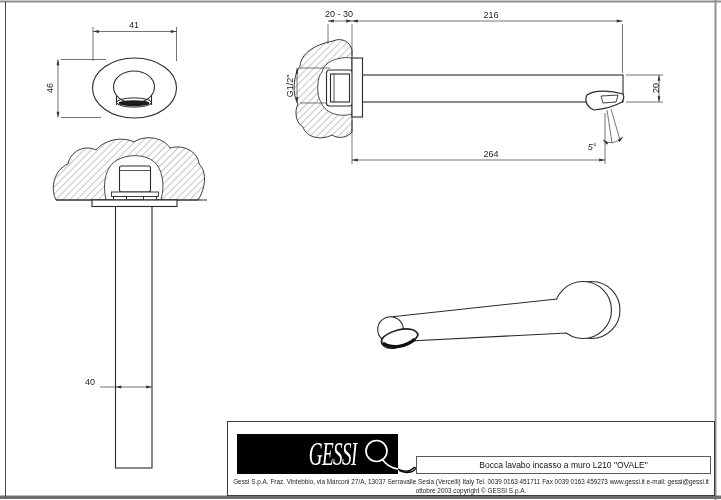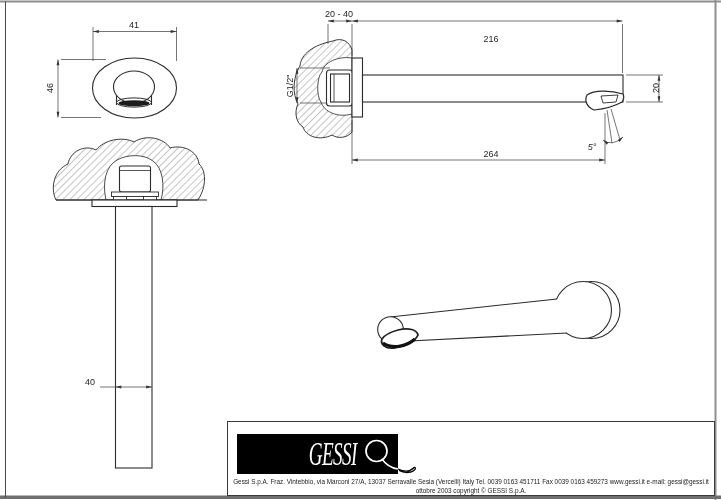--- a/index.html
+++ b/index.html
@@ -146,35 +146,38 @@
       <line x1="390" y1="342" x2="567" y2="333"></line>
       <circle cx="390.5" cy="329.5" r="12.8" fill="#ffffff"></circle>
       <path d="M398,330 C409,327 417,330 418,335 C415,342 404,347 394,348
                C385,349 380,344 382,339 C385,334 391,332 398,330 Z" fill="#ffffff" stroke="#222" stroke-width="1.8"></path>
       <path d="M383,343 C392,349 406,347 415,339" stroke="#111" stroke-width="3.2"></path>
     </g>
   </svg>
 
   <span class="dim" style="left:134px;top:25px;">41</span>
   <span class="dim rot" style="left:50px;top:88px;">46</span>
-  <span class="dim" style="left:339px;top:14px;">20 - 40</span>
-  <span class="dim" style="left:491px;top:15px;margin-top:24px;">216</span>
+  <span class="dim" style="left:339px;top:14px;">20 - 30</span>
+  <span class="dim" style="left:491px;top:15px;">216</span>
   <span class="dim rot" style="left:290px;top:86px;">G1/2"</span>
   <span class="dim rot" style="left:656px;top:88px;">20</span>
   <span class="dim" style="left:491px;top:154px;">264</span>
   <span class="dim it" style="left:592px;top:147px;">5°</span>
   <span class="dim" style="left:90px;top:382px;">40</span>
 
   <div class="titleblock">
     <div class="logo-bar">
       <span class="logo-text">GESSI</span>
     </div>
     <svg class="logo-q" viewBox="0 0 62 44">
       <rect x="0" y="0" width="40" height="40" fill="#000"></rect>
       <circle cx="18.5" cy="17" r="10.5" fill="none" stroke="#fff" stroke-width="1.7"></circle>
       <path d="M24,25 C28,31 33,34 40,35" fill="none" stroke="#fff" stroke-width="1.5"></path>
       <path d="M40,35 C46,38 52,37.5 55.5,34 C56.6,32.6 58,33.8 57,35.4 C54.5,38.8 47,39.8 41,36.5" fill="none" stroke="#000" stroke-width="1.3"></path>
     </svg>
+    <div class="tb-box2">
+      <span>Bocca lavabo incasso a muro L210 "OVALE"</span>
+    </div>
     <div class="tb-address">Gessi S.p.A. Fraz. Vintebbio, via Marconi 27/A, 13037 Serravalle Sesia (Vercelli) Italy Tel. 0039 0163 451711 Fax 0039 0163 459273 www.gessi.it e-mail: gessi@gessi.it</div>
     <div class="tb-copy">ottobre 2003 copyright © GESSI S.p.A.</div>
   </div>
 
 </div>
 
 </body></html>

